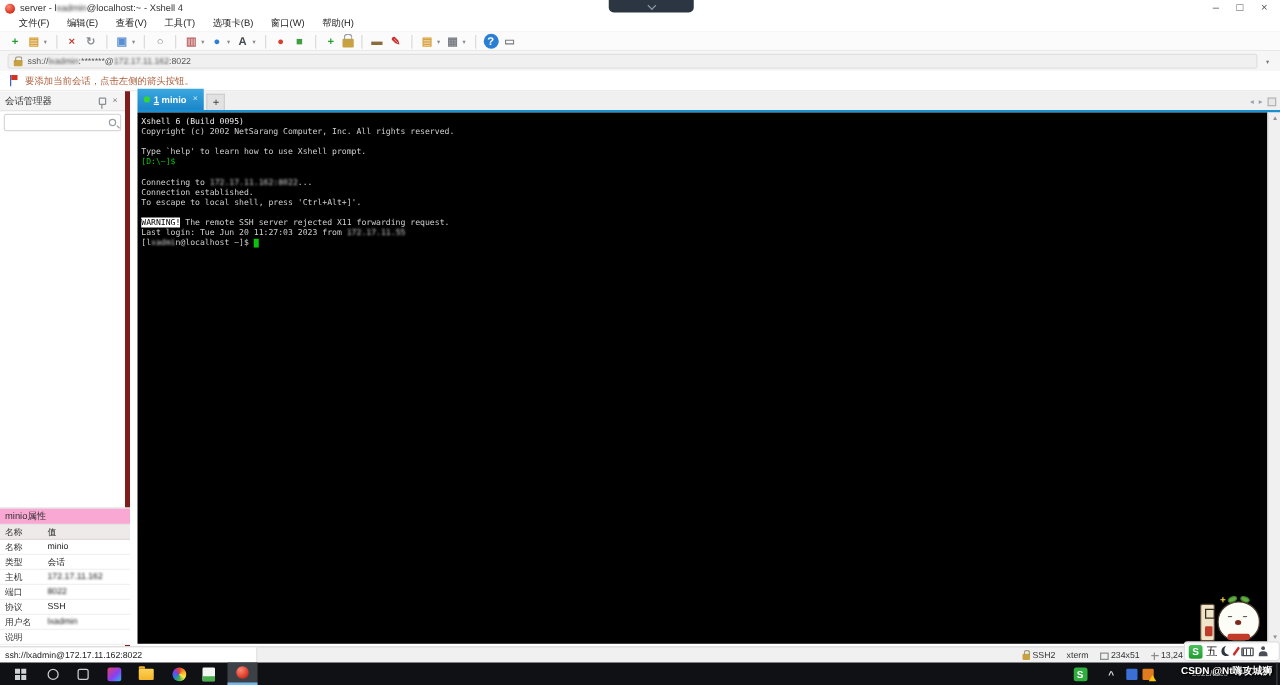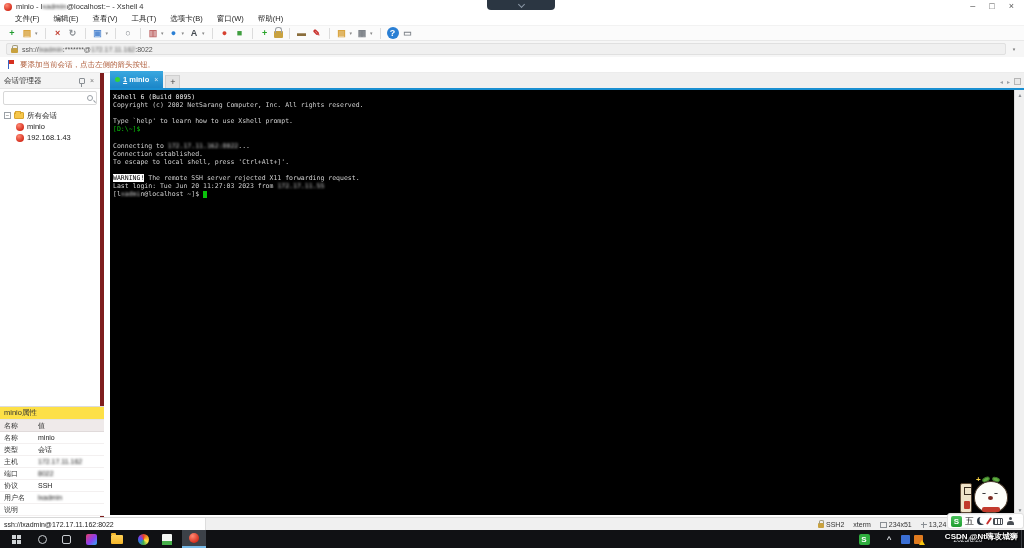--- a/index.html
+++ b/index.html
@@ -54,21 +54,21 @@
 #tree{padding:3px 0 0 4px}
 .tree-row{display:flex;align-items:center;height:11px;gap:3px;white-space:nowrap}
 .tree-row.indent{padding-left:12px}
 .expander{width:7px;height:7px;border:1px solid #9aa0a6;font-size:6px;line-height:5px;text-align:center;color:#555;background:#fff;flex:0 0 auto}
 .folder-ic{width:10px;height:7px;background:#f6c64a;border:1px solid #d8a52e;border-radius:1px;position:relative;flex:0 0 auto}
 .folder-ic:before{content:"";position:absolute;left:0;top:-2px;width:4px;height:2px;background:#f6c64a;border:1px solid #d8a52e;border-bottom:none;border-radius:1px 1px 0 0}
 .sess-ball{width:8px;height:8px;border-radius:50%;background:radial-gradient(circle at 35% 30%,#ff8a74,#d6301f 70%);flex:0 0 auto}
 .tree-label{font-size:7.5px;color:#222}
 
 #props{position:absolute;left:0;top:406px;width:104px;background:#fff;border-top:1px solid #dcdcdc}
-#props-title{height:13px;background:#fde047;border-bottom:1px solid #e4e4e4;font-size:7.5px;color:#333;display:flex;align-items:center;padding-left:4px}
+#props-title{height:13px;background:#f9a8d4;border-bottom:1px solid #e4e4e4;font-size:7.5px;color:#333;display:flex;align-items:center;padding-left:4px}
 .prop-row{display:flex;height:12px;align-items:center;border-bottom:1px solid #f3f0f0}
 .prop-row.head{background:#efeaea;border-bottom:1px solid #e0dada}
 .prop-k{width:38px;padding-left:4px;font-size:7px;color:#333;flex:0 0 auto}
 .prop-v{font-size:7px;color:#222;white-space:nowrap;overflow:hidden}
 
 #content{left:110px;top:73px;width:914px;height:407px}
 #tabbar{height:17px;background:#f0f0f0;border-bottom:2px solid #1a8fd1;display:flex;align-items:flex-end;position:relative}
 #tab-active{height:17px;background:linear-gradient(#3aa8e0,#1b86c8);color:#fff;display:flex;align-items:center;gap:3px;padding:0 5px;min-width:52px}
 .tab-dot{width:5px;height:5px;border-radius:50%;background:#35d435;flex:0 0 auto}
 #tab-label{font-size:7.5px;font-weight:bold;white-space:nowrap}
@@ -143,21 +143,21 @@
 .stk-eye{position:absolute;top:14px;width:4px;height:2.5px;border-bottom:1.5px solid #2a2a2a;border-radius:50%}
 .stk-mouth{position:absolute;left:32px;top:19px;width:5px;height:4px;background:#7a2a1f;border-radius:50%}
 .stk-scarf{position:absolute;left:26px;top:30px;width:18px;height:5px;background:#c23a2a;border-radius:2px}
 .stk-spark{position:absolute;left:20px;top:-2px;color:#ffd84a;font-size:8px;font-weight:bold}
 </style>
 </head>
 <body>
 
 <div class="abs" id="titlebar">
   <span class="app-ball"></span>
-  <span id="title-text"><span>minio - l</span><span class="blur">xadmin</span><span>@localhost:~ - Xshell 4</span></span>
+  <span id="title-text"><span>server - l</span><span class="blur">xadmin</span><span>@localhost:~ - Xshell 4</span></span>
 </div>
 <div class="abs" id="rec-pill">
     <span class="chev"></span>
   </div>
 <div class="abs" id="win-controls">
   <span class="win-btn">–</span>
   <span class="win-btn">□</span>
   <span class="win-btn">×</span>
 </div>
 
@@ -224,37 +224,20 @@
 
 <div class="abs" id="sidebar">
   <div id="sm-header">
     <span id="sm-title">会话管理器</span>
     <span class="pin-ic"></span>
     <span class="sm-btn">×</span>
   </div>
   <div id="sm-search">
     <input style="">
     <span class="mag"></span>
-  </div>
-  <div id="tree">
-    <div class="tree-row">
-      <span class="expander">−</span>
-      <span class="folder-ic"></span>
-      <span class="tree-label">所有会话</span>
-    </div>
-    <div id="tree-sessions">
-        <div class="tree-row indent">
-          <span class="sess-ball"></span>
-          <span class="tree-label">minio</span>
-        </div>
-        <div class="tree-row indent">
-          <span class="sess-ball"></span>
-          <span class="tree-label">192.168.1.43</span>
-        </div>
-      </div>
   </div>
 </div>
 
 <div id="props">
   <div id="props-title">minio属性</div>
   <div class="prop-row head">
     <span class="prop-k">名称</span>
     <span class="prop-v">值</span>
   </div>
   <div id="prop-rows">

